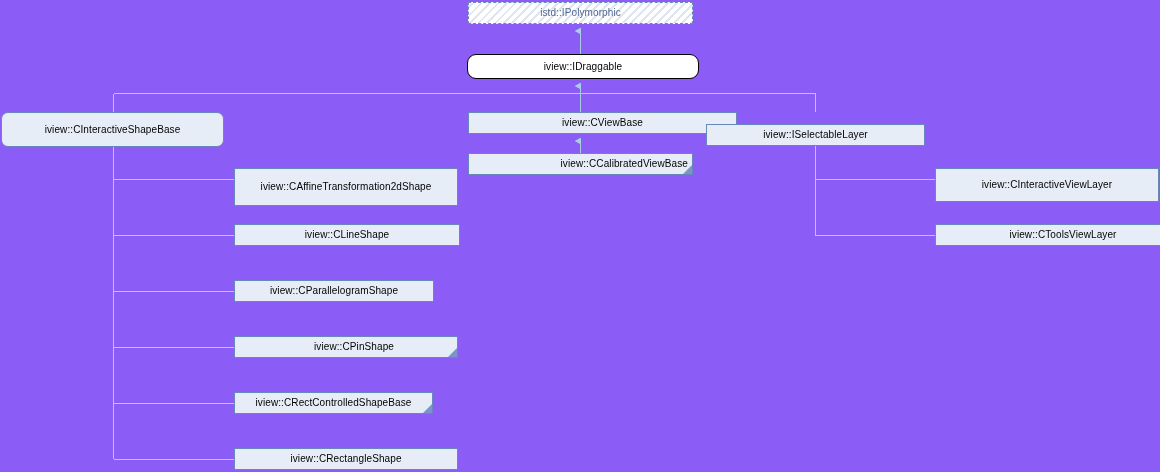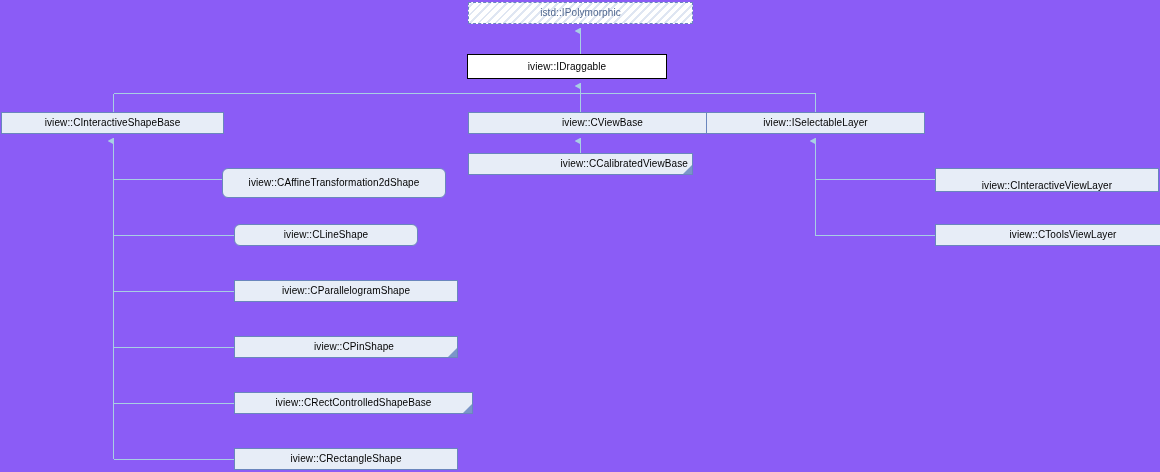--- a/index.html
+++ b/index.html
@@ -110,54 +110,54 @@
       <line x1="815.5" y1="235.5" x2="815.5" y2="141" marker-end="url(#uparrow)"></line>
       <line x1="815.5" y1="179.5" x2="935" y2="179.5"></line>
       <line x1="815.5" y1="235.5" x2="935" y2="235.5"></line>
     </g>
   </svg>
 
   <div id="nodes">
       <div class="node abstract" style="left: 468px; top: 2px; width: 225px; height: 22px;">
         <span class="label">istd::IPolymorphic</span>
       </div>
-      <div class="node current" style="left: 467px; top: 54px; width: 200px; height: 25px;">
+      <div class="node current" style="left: 467px; top: 54px; width: 232px; height: 25px; border-radius: 9px;">
         <span class="label">iview::IDraggable</span>
       </div>
-      <div class="node" style="left: 1px; top: 112px; width: 223px; height: 22px;">
+      <div class="node" style="left: 1px; top: 112px; width: 223px; height: 35px; border-radius: 7px;">
         <span class="label">iview::CInteractiveShapeBase</span>
       </div>
       <div class="node" style="left: 468px; top: 112px; width: 269px; height: 22px;">
         <span class="label">iview::CViewBase</span>
       </div>
-      <div class="node" style="left: 706px; top: 112px; width: 219px; height: 22px;">
+      <div class="node" style="left: 706px; top: 124px; width: 219px; height: 22px;">
         <span class="label">iview::ISelectableLayer</span>
       </div>
-      <div class="node" style="left: 222px; top: 168px; width: 224px; height: 30px; border-radius: 6px;">
+      <div class="node" style="left: 234px; top: 168px; width: 224px; height: 38px;">
         <span class="label">iview::CAffineTransformation2dShape</span>
       </div>
       <div class="node folded" style="left: 468px; top: 153px; width: 225px; height: 22px; justify-content: flex-end;">
         <span class="label">iview::CCalibratedViewBase</span>
       </div>
-      <div class="node" style="left: 935px; top: 168px; width: 224px; height: 24px; align-items: flex-end;">
+      <div class="node" style="left: 935px; top: 168px; width: 224px; height: 34px;">
         <span class="label">iview::CInteractiveViewLayer</span>
       </div>
-      <div class="node" style="left: 234px; top: 224px; width: 184px; height: 22px; border-radius: 6px;">
+      <div class="node" style="left: 234px; top: 224px; width: 226px; height: 22px;">
         <span class="label">iview::CLineShape</span>
       </div>
       <div class="node" style="left: 935px; top: 224px; width: 256px; height: 22px;">
         <span class="label">iview::CToolsViewLayer</span>
       </div>
-      <div class="node" style="left: 234px; top: 280px; width: 224px; height: 22px;">
+      <div class="node" style="left: 234px; top: 280px; width: 200px; height: 22px;">
         <span class="label">iview::CParallelogramShape</span>
       </div>
       <div class="node folded" style="left: 234px; top: 336px; width: 224px; height: 22px; padding-left: 16px;">
         <span class="label">iview::CPinShape</span>
       </div>
-      <div class="node folded" style="left: 234px; top: 392px; width: 239px; height: 22px;">
+      <div class="node folded" style="left: 234px; top: 392px; width: 199px; height: 22px;">
         <span class="label">iview::CRectControlledShapeBase</span>
       </div>
       <div class="node" style="left: 234px; top: 448px; width: 224px; height: 22px; text-align: center;">
         <span class="label">iview::CRectangleShape</span>
       </div>
     </div>
 
 </div>
 
 </body></html>

